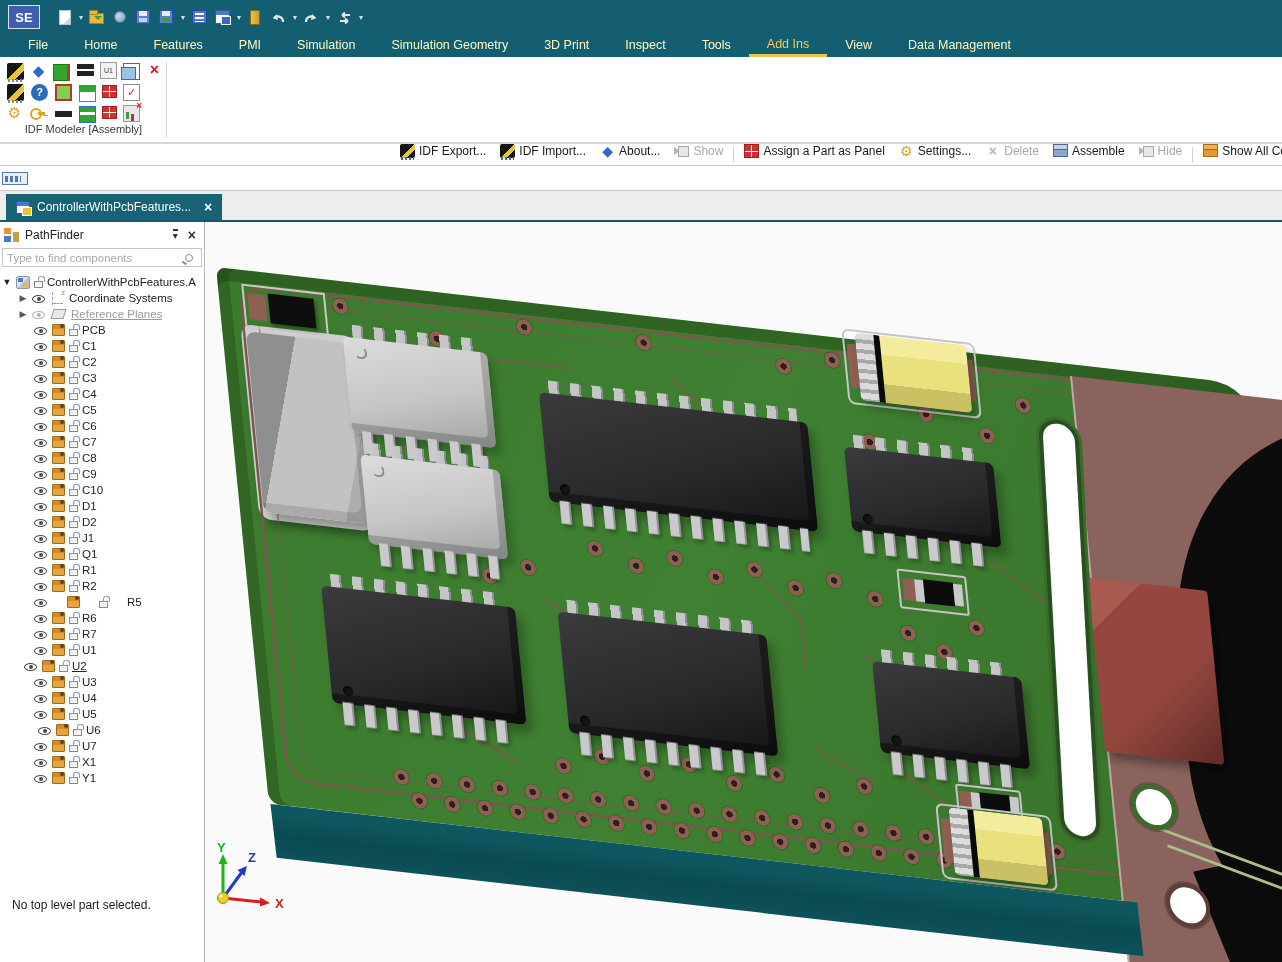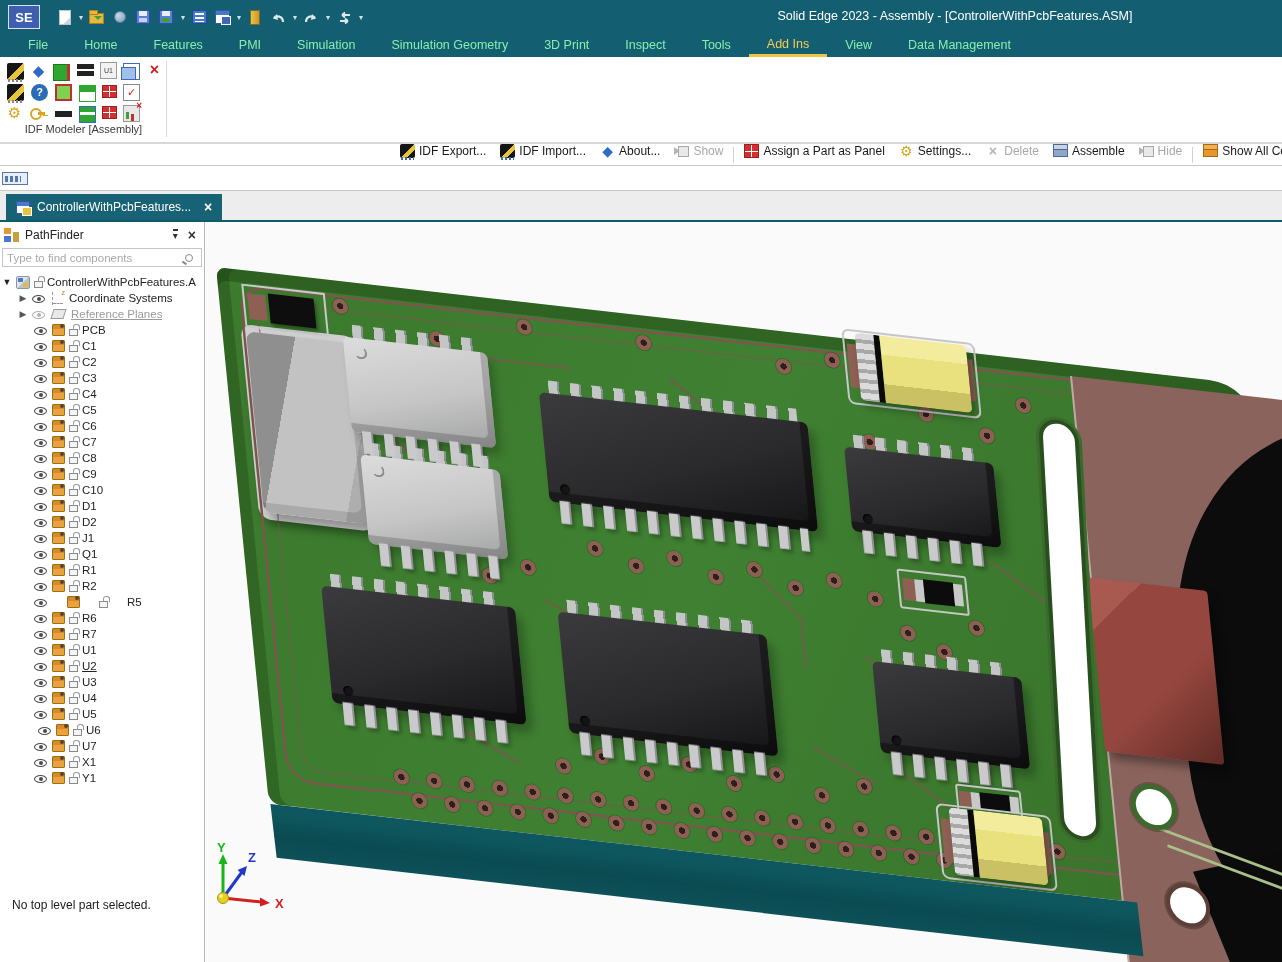--- a/index.html
+++ b/index.html
@@ -31,21 +31,21 @@
   .qi-win::after { content:''; position:absolute; right:-2px; bottom:-2px; width:8px; height:7px; background:#3E68B8; border:1px solid #fff; }
   .qi-door { width:10px; height:15px; background:linear-gradient(90deg,#E8C44C,#C89A28); border:1px solid #8A6A14; margin:1px 3px; }
   .qarrow svg { display:block; margin-top:2px; }
 
   .title-text { position:absolute; left:955px; top:0; transform:translateX(-50%); line-height:33px;
     color:#FFFFFF; font-size:12.5px; white-space:nowrap; }
 
   
   .tabrow { position:absolute; left:0; top:33px; width:1282px; height:24px; background:#135E70;
     display:flex; align-items:stretch; padding-left:10px; }
-  .rtab { color:#86efac; font-size:12.5px; padding:0 18px; display:flex; align-items:center; cursor:default; }
+  .rtab { color:#fef9c3; font-size:12.5px; padding:0 18px; display:flex; align-items:center; cursor:default; }
   .rtab.active { color:#F2CE58; border-bottom:3px solid #E9C64A; padding-bottom:0; }
 
   
   .ribbon { position:absolute; left:0; top:57px; width:1282px; height:86px; background:#fff; border-bottom:1px solid #D5D5D5; }
   .grp-row { position:absolute; left:6px; display:flex; gap:5px; }
   .grp-label { position:absolute; left:6px; top:66px; width:155px; text-align:center; font-size:11px; color:#3A3A3A; }
   .grp-sep { position:absolute; left:166px; top:4px; width:1px; height:76px; background:#D8D8D8; }
   .mi { width:17px; height:17px; position:relative; display:inline-block; }
   .mi-chip { background:#151515; border-radius:2px; margin:1px;
      background-image:linear-gradient(135deg,transparent 50%,#E8C43C 50%,#E8C43C 72%,transparent 72%); }
@@ -265,21 +265,20 @@
       </span>
       <span class="car">▾</span>
     <span class="qi qarrow">
         <svg width="18" height="14">
           <path d="M14 4 H6 M6 4 L9 1.5 M6 4 L9 6.5" stroke="#E2E8EA" stroke-width="1.8" fill="none"></path>
           <path d="M4 10 H12 M12 10 L9 7.5 M12 10 L9 12.5" stroke="#E2E8EA" stroke-width="1.8" fill="none"></path>
         </svg>
       </span>
       <span class="car">▾</span>
   </div>
-  <div class="title-text">Solid Edge 2023 - Assembly - [ControllerWithPcbFeatures.ASM]</div>
 </div>
 
 <div class="tabrow">
     <div class="rtab">File</div>
     <div class="rtab">Home</div>
     <div class="rtab">Features</div>
     <div class="rtab">PMI</div>
     <div class="rtab">Simulation</div>
     <div class="rtab">Simulation Geometry</div>
     <div class="rtab">3D Print</div>
@@ -544,21 +543,21 @@
         <span class="pbox"></span>
         <span class="plock"></span>
         <span class="lbl">R7</span>
       </div>
       <div class="trow" style="padding-left: 34px;">
         <span class="eye"></span>
         <span class="pbox"></span>
         <span class="plock"></span>
         <span class="lbl">U1</span>
       </div>
-      <div class="trow" style="padding-left: 34px; text-decoration: underline;">
+      <div class="trow" style="padding-left: 24px; text-decoration: underline;">
         <span class="eye"></span>
         <span class="pbox"></span>
         <span class="plock"></span>
         <span class="lbl">U2</span>
       </div>
       <div class="trow" style="padding-left: 34px;">
         <span class="eye"></span>
         <span class="pbox"></span>
         <span class="plock"></span>
         <span class="lbl">U3</span>

